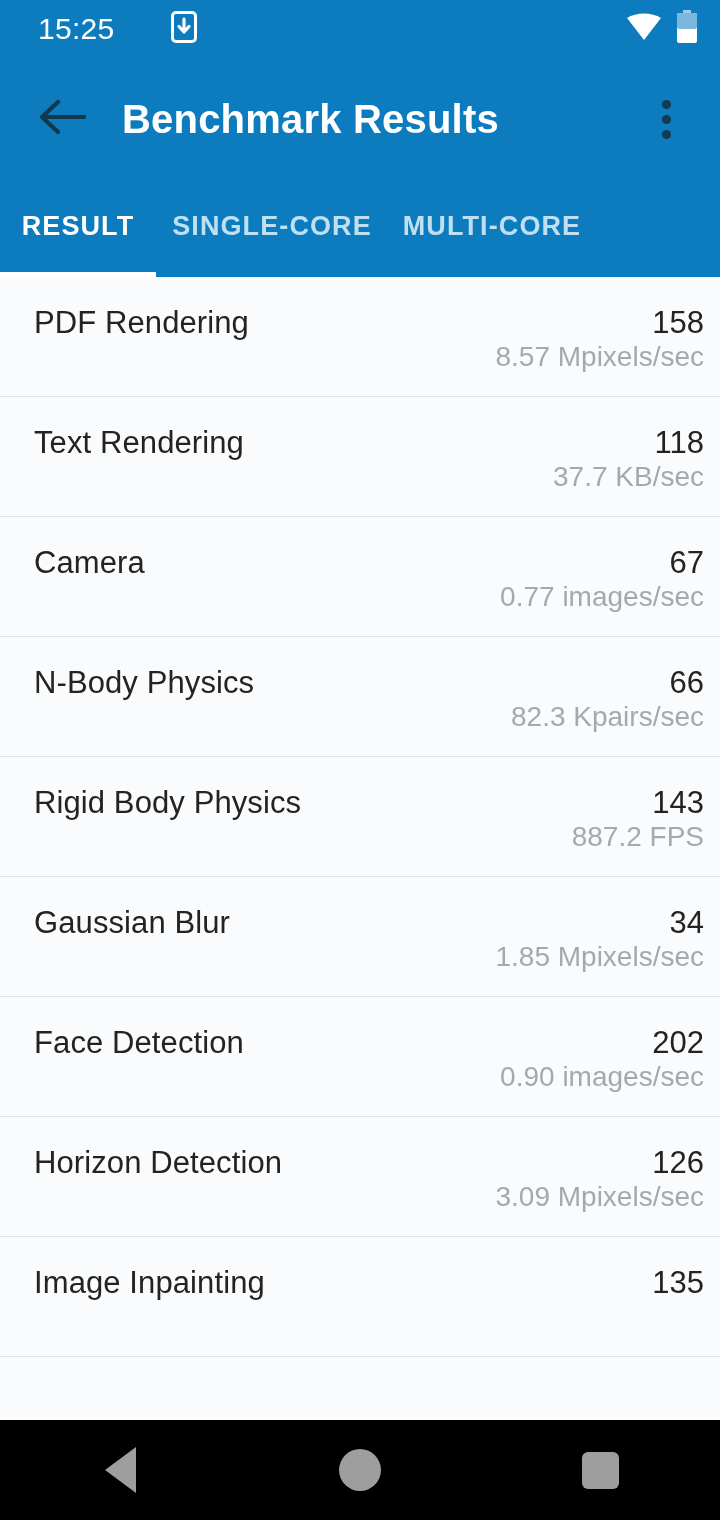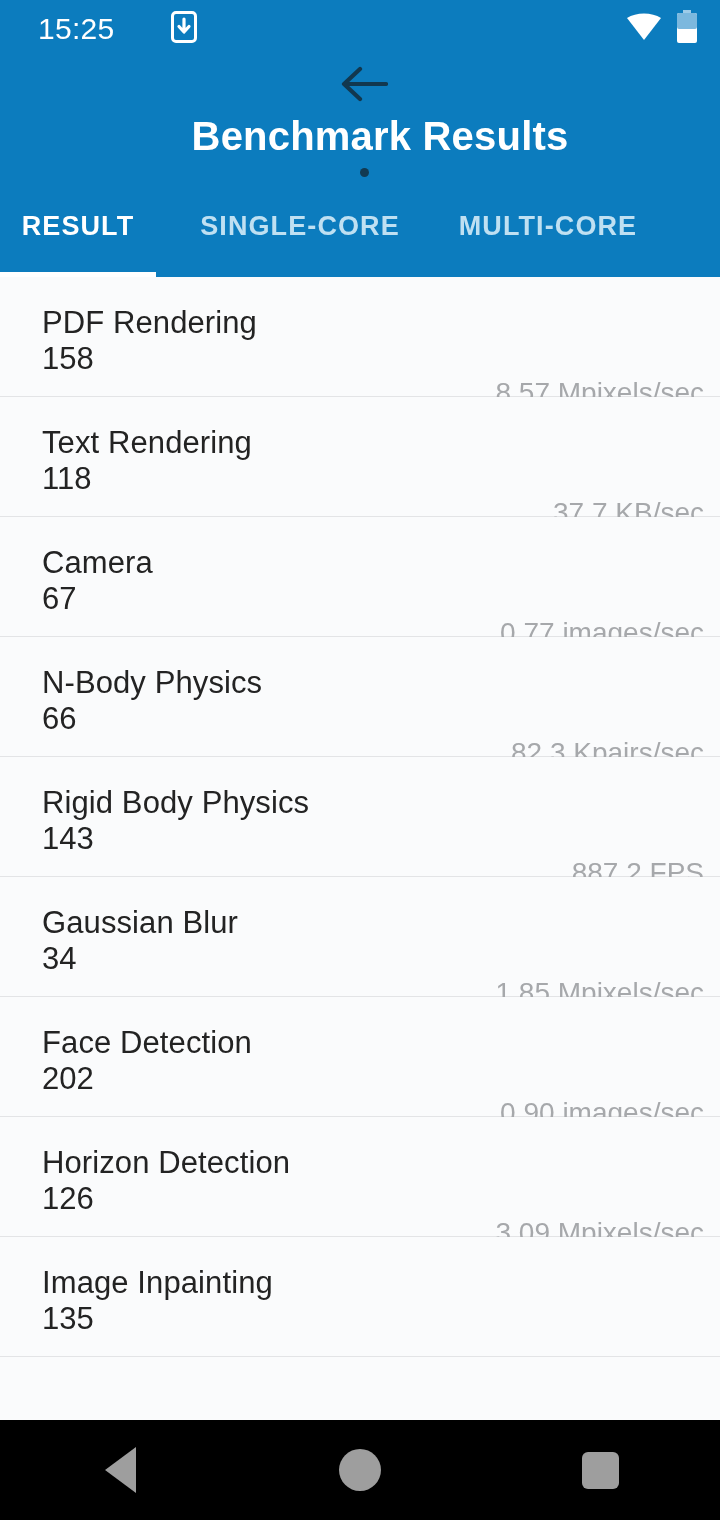--- a/index.html
+++ b/index.html
@@ -51,21 +51,20 @@
   }
 
   
   .app-bar {
     background: #0c7cbe;
     height: 122px;
     display: flex;
     align-items: center;
     padding: 0 26px 0 34px;
     box-sizing: border-box;
-    flex-direction: column;
   }
   .back-btn {
     width: 56px;
     height: 56px;
     display: flex;
     align-items: center;
     justify-content: center;
     flex: none;
   }
   .app-title {
@@ -95,21 +94,20 @@
   }
 
   
   .tab-bar {
     background: #0c7cbe;
     height: 97px;
     display: flex;
     align-items: flex-start;
     position: relative;
     box-sizing: border-box;
-    gap: 28px;
   }
   .tab {
     display: flex;
     align-items: center;
     justify-content: center;
     height: 92px;
     font-size: 27px;
     font-weight: bold;
     letter-spacing: 1.1px;
     color: #bfe0f2;
@@ -145,21 +143,20 @@
     border-bottom: 1px solid #e3e4e6;
     padding: 0 16px 0 34px;
     position: relative;
     background: #fafbfc;
   }
   .row-top {
     display: flex;
     align-items: baseline;
     justify-content: space-between;
     padding-top: 28px;
-    flex-direction: column;
   }
   .row-name {
     font-size: 31px;
     color: #232323;
     letter-spacing: 0.1px;
     white-space: nowrap;
   }
   .row-score {
     font-size: 31px;
     color: #232323;

